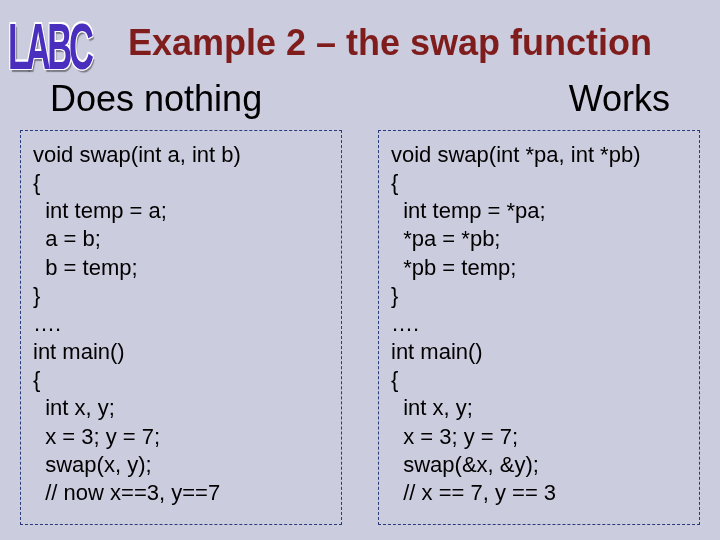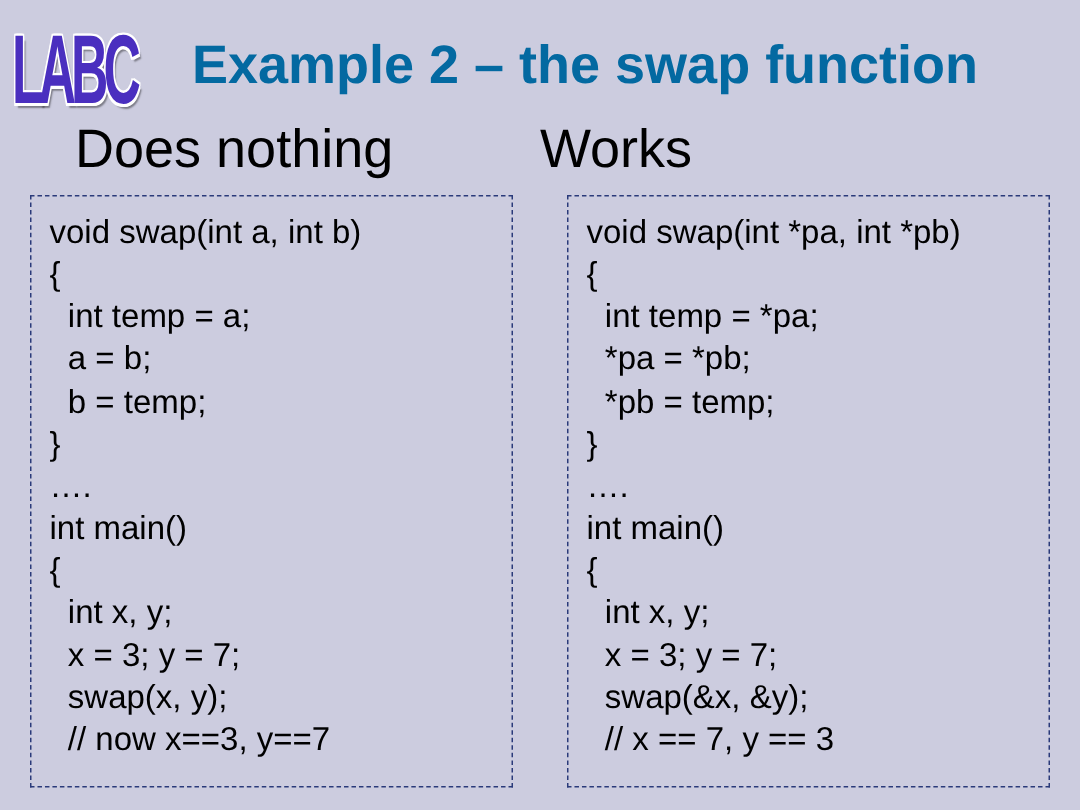--- a/index.html
+++ b/index.html
@@ -24,36 +24,36 @@
     transform-origin: left top;
     text-shadow:
       1px 0 0 #fff, -1px 0 0 #fff, 0 1px 0 #fff, 0 -1px 0 #fff,
       1px 1px 0 #fff, -1px -1px 0 #fff, 1px -1px 0 #fff, -1px 1px 0 #fff,
       2px 2px 1px rgba(0,0,0,0.4);
   }
   .title {
     text-align: center;
     font-size: 36px;
     font-weight: bold;
-    color: #0369a1;
+    color: #7f1d1d;
     padding-top: 22px;
     padding-left: 60px;
   }
   .sub-row {
     display: flex;
     margin-top: 14px;
     padding: 0 30px;
   }
   .sub-left, .sub-right {
     flex: 1;
     font-size: 36px;
     color: #000;
   }
   .sub-left { padding-left: 20px; }
-  .sub-right { text-align: left; padding-right: 20px; }
+  .sub-right { text-align: right; padding-right: 20px; }
   .codes {
     display: flex;
     gap: 36px;
     padding: 10px 20px 0 20px;
   }
   .codebox {
     flex: 1;
     border: 1px dashed #2a3a7a;
     padding: 10px 12px 0 12px;
     height: 395px;

